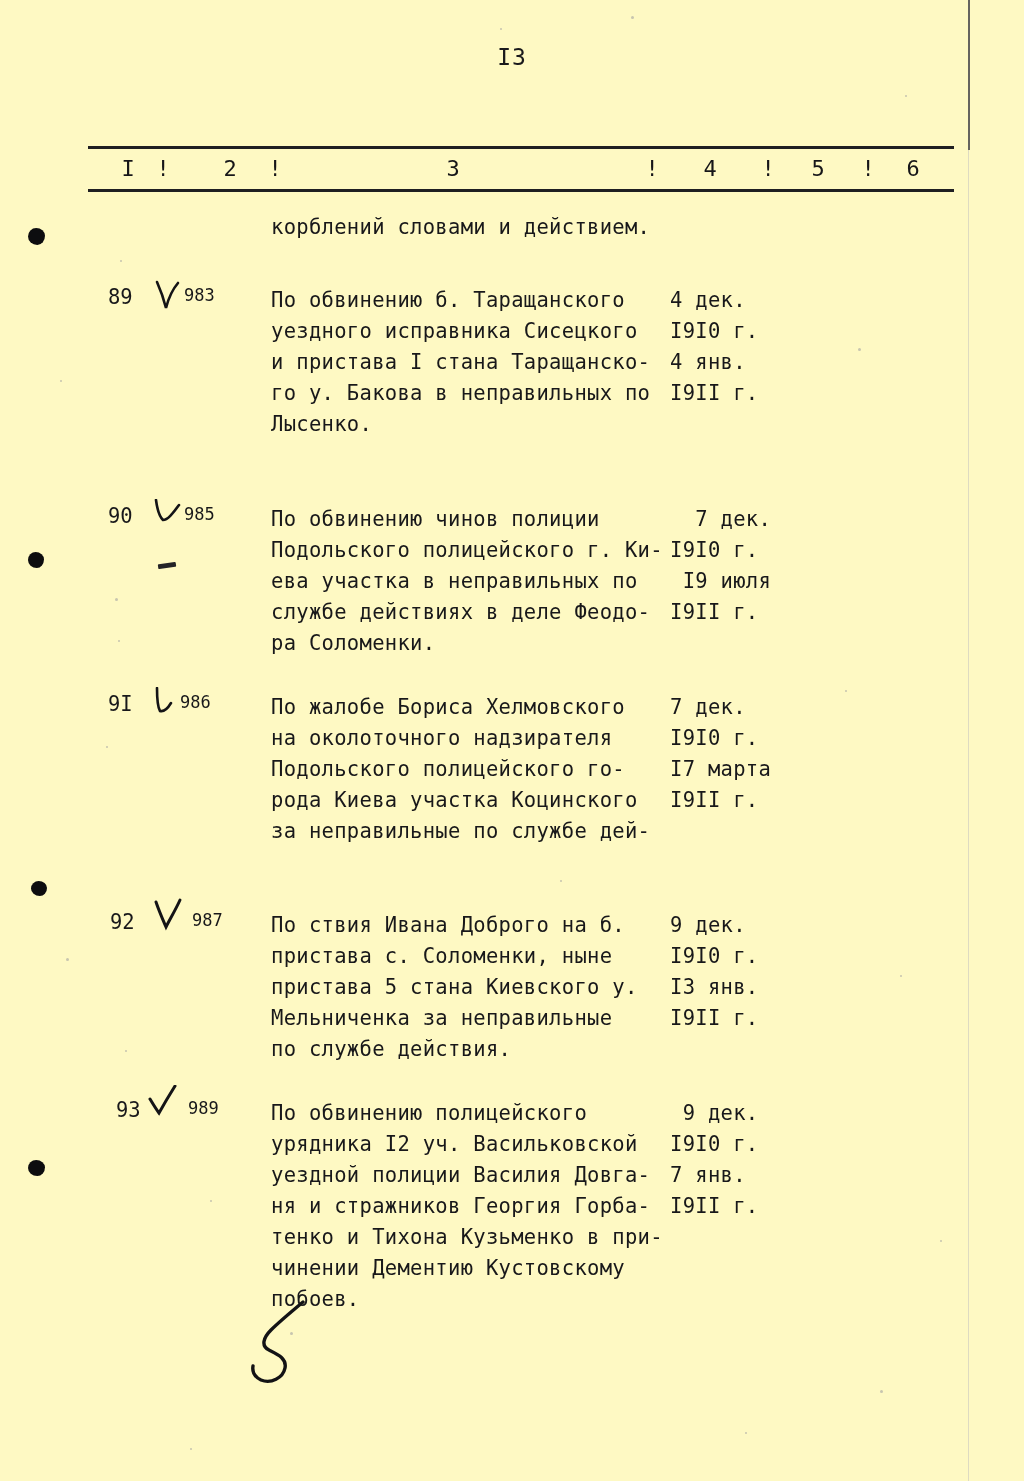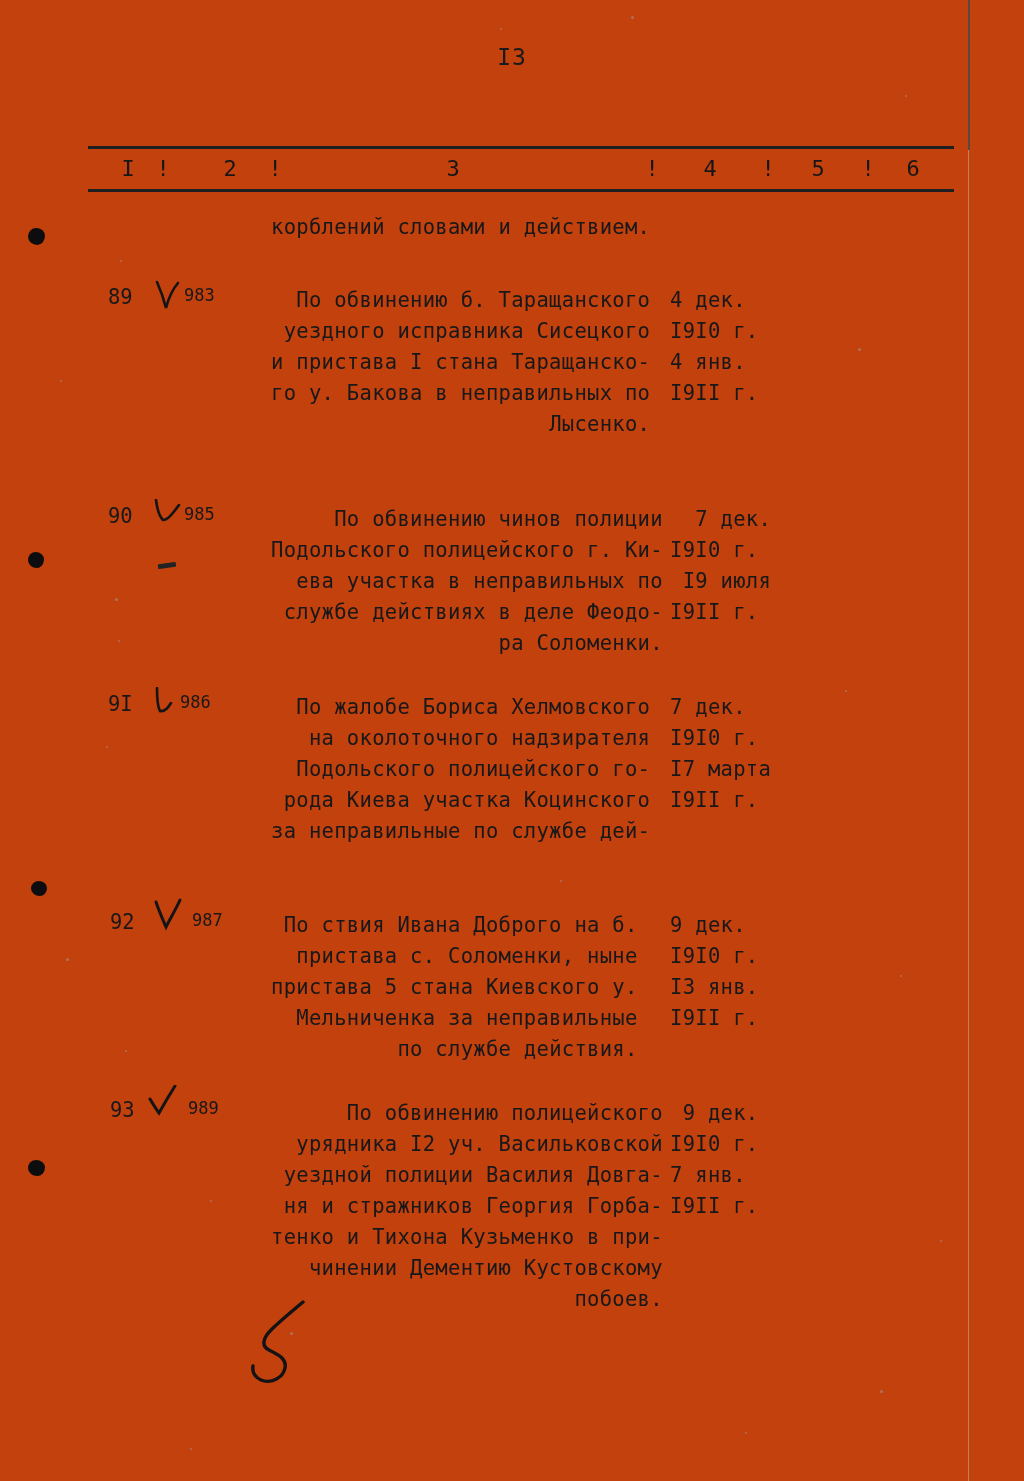--- a/index.html
+++ b/index.html
@@ -4,21 +4,21 @@
 <style>
   html, body {
     margin: 0;
     padding: 0;
     background: #ffffff;
   }
   #page {
     position: relative;
     width: 1024px;
     height: 1481px;
-    background: #c2410c;
+    background: #fef9c3;
     overflow: hidden;
     font-family: "DejaVu Sans Mono", "Liberation Mono", monospace;
     color: #18181a;
   }
 
   
   #page-number {
     position: absolute;
     top: 44px;
     left: 0;
@@ -131,21 +131,20 @@
     position: absolute;
     left: 271px;
     top: 0;
   }
   .entry-body .ln {
     font-size: 20.5px;
     line-height: 31px;
     letter-spacing: 0.3px;
     white-space: pre;
     height: 31px;
-    text-align: right;
   }
 
   .entry-dates {
     position: absolute;
     left: 670px;
     top: 0;
   }
   .entry-dates .ln {
     font-size: 20.5px;
     line-height: 31px;
@@ -310,21 +309,21 @@
       </div>
       <div class="entry-dates">
         <div class="ln">9 дек.</div>
         <div class="ln">I9I0 г.</div>
         <div class="ln">I3 янв.</div>
         <div class="ln">I9II г.</div>
       </div>
     </div>
 
     <div class="entry" style="top:898px;">
-      <div class="entry-num" style="left:110px;">93</div>
+      <div class="entry-num" style="left:116px;">93</div>
       <div class="tick" style="left:146px;top:-13px;">
         <svg width="32" height="34" viewBox="0 0 32 34">
           <path d="M4 14 C7 19, 10 24, 13 28 C18 19, 24 9, 29 1" fill="none" stroke="#141416" stroke-width="3" stroke-linecap="round"></path>
         </svg>
       </div>
       <div class="entry-case" style="left:188px;text-align:right;">989</div>
       <div class="entry-body">
         <div class="ln">По обвинению полицейского</div>
         <div class="ln">урядника I2 уч. Васильковской</div>
         <div class="ln">уездной полиции Василия Довга-</div>

